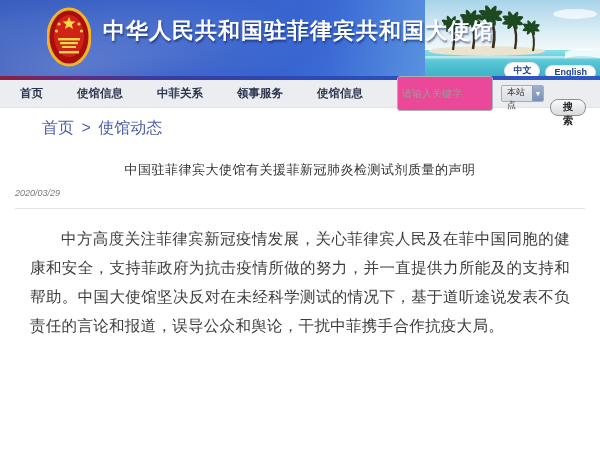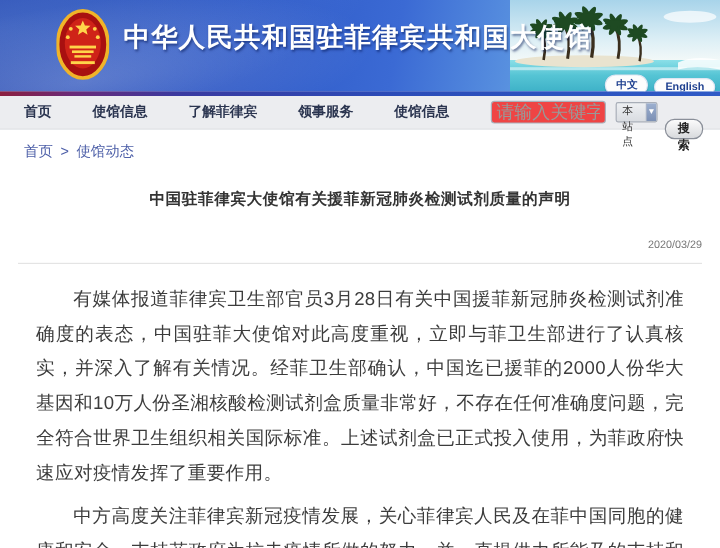--- a/index.html
+++ b/index.html
@@ -28,44 +28,44 @@
   .banner-strip { width:600px; height:4px;
     background:linear-gradient(90deg,#8c1f3f 0%,#6a2a78 10%,#3a3aa0 25%,#2b4cb8 55%,#2f5ac6 100%); }
 
   
   .navbar { width:600px; height:28px; background:#ecedf0; border-bottom:1px solid #e2e3e6;
     display:flex; align-items:center; }
   .nav-items { display:flex; align-items:center; padding-left:20px; }
   .nav-item { color:#2b3550; font-size:11.5px; font-weight:bold; text-decoration:none;
     margin-right:34px; white-space:nowrap; cursor:pointer; }
   .search-area { margin-left:auto; display:flex; align-items:center; padding-right:14px; }
-  .search-input { width:96px; height:19px; border:1px solid #aab0ba; border-radius:3px;
-    font-size:15px; padding:0 4px; color:#333; background:#ef4444; }
+  .search-input { width:96px; height:35px; border:1px solid #aab0ba; border-radius:3px;
+    font-size:10px; padding:0 4px; color:#333; background:#ec4899; }
   .search-input::placeholder { color:#999; }
   .scope-select { display:flex; align-items:flex-start; margin-left:8px; height:17px;
     border:1px solid #a8aeb8; border-radius:2px; background:linear-gradient(#eef0f3,#d9dce1);
     cursor:pointer; }
   .scope-label { font-size:9px; color:#333; padding:0 5px; }
   .scope-arrow { width:14px; height:15px; background:linear-gradient(#9db0d0,#7c90b4);
     color:#fff; font-size:7px; display:flex; align-items:center; justify-content:center;
     border-left:1px solid #8b9ab6; border-radius:0 1px 1px 0; }
   .search-btn { margin-left:6px; height:17px; padding:0 9px; font-size:10px; font-weight:bold;
     color:#222; background:linear-gradient(#fbfbfb,#d8dadd); border:1px solid #8a8f99;
     border-radius:8px; cursor:pointer; font-family:inherit;margin-top:28px; }
 
   
-  .breadcrumb { padding:10px 0 0 20px; font-size:12px; color:#4d5fa8; }
+  .breadcrumb { padding:10px 0 0 20px; font-size:16px; color:#4d5fa8;margin-left:22px; }
   .breadcrumb a { color:#4d5fa8; text-decoration:none; cursor:pointer; }
   .breadcrumb .sep { margin:0 3px; color:#4d5fa8; }
 
   
   .article { padding:0 15px; }
-  .article-title { text-align:center; font-size:13px; font-weight:bold; color:#333;
+  .article-title { text-align:center; font-size:13px; font-weight:normal; color:#333;
     margin-top:22px; letter-spacing:.5px; }
-  .article-date { text-align:right; font-size:9px; color:#777; margin-top:24px; }
+  .article-date { text-align:left; font-size:9px; color:#777; margin-top:9px;font-style:italic; }
   .article-rule { border:none; border-top:1px solid #e4e4e4; margin:10px 0 0; }
   .article-body { padding:8px 15px 0; }
   .article-body p { font-size:15.5px; line-height:29px; color:#3c3c3c; text-align:justify;
     text-indent:2em; margin-top:7px; letter-spacing:.3px; }
 </style>
 </head>
 <body>
 
 <div class="page">
 
@@ -135,21 +135,21 @@
       <a class="lang-pill">中文</a>
       <a class="lang-pill">English</a>
     </div>
   </div>
   <div class="banner-strip"></div>
 
   <div class="navbar">
     <div class="nav-items">
       <a class="nav-item">首页</a>
       <a class="nav-item">使馆信息</a>
-      <a class="nav-item">了解菲律宾</a>
+      <a class="nav-item">中菲关系</a>
       <a class="nav-item">领事服务</a>
       <a class="nav-item">使馆信息</a>
     </div>
     <div class="search-area">
       <input class="search-input" type="text" placeholder="请输入关键字" style="">
       <div class="scope-select">
         <span class="scope-label">本站点</span>
         <span class="scope-arrow">▼</span>
       </div>
       <button class="search-btn">搜索</button>
@@ -160,18 +160,17 @@
     <a>首页</a>
     <span class="sep">&gt;</span>
     <span>使馆动态</span>
   </div>
 
   <div class="article">
     <h1 class="article-title">中国驻菲律宾大使馆有关援菲新冠肺炎检测试剂质量的声明</h1>
     <div class="article-date">2020/03/29</div>
     <hr class="article-rule">
     <div class="article-body">
-      <p>有媒体报道菲律宾卫生部官员3月28日有关中国援菲新冠肺炎检测试剂准确度的表态，中国驻菲大使馆对此高度重视，立即与菲卫生部进行了认真核实，并深入了解有关情况。经菲卫生部确认，中国迄已援菲的2000人份华大基因和10万人份圣湘核酸检测试剂盒质量非常好，不存在任何准确度问题，完全符合世界卫生组织相关国际标准。上述试剂盒已正式投入使用，为菲政府快速应对疫情发挥了重要作用。</p>
       <p>中方高度关注菲律宾新冠疫情发展，关心菲律宾人民及在菲中国同胞的健康和安全，支持菲政府为抗击疫情所做的努力，并一直提供力所能及的支持和帮助。中国大使馆坚决反对在未经科学测试的情况下，基于道听途说发表不负责任的言论和报道，误导公众和舆论，干扰中菲携手合作抗疫大局。</p>
     </div>
   </div>
 
 </div>
 
 </body></html>

